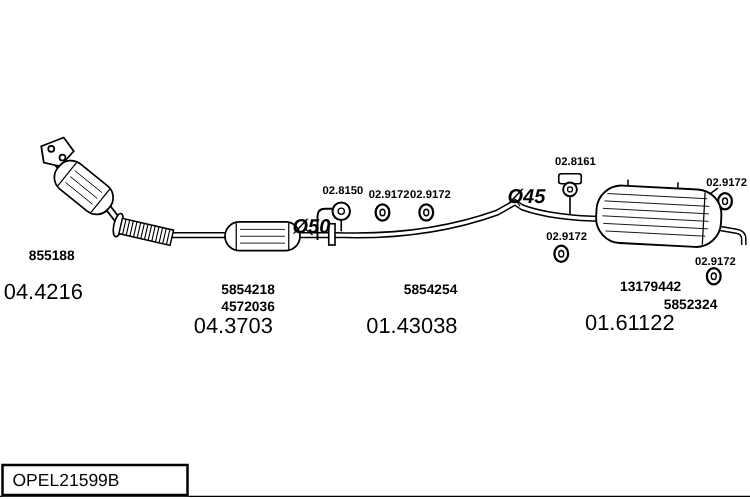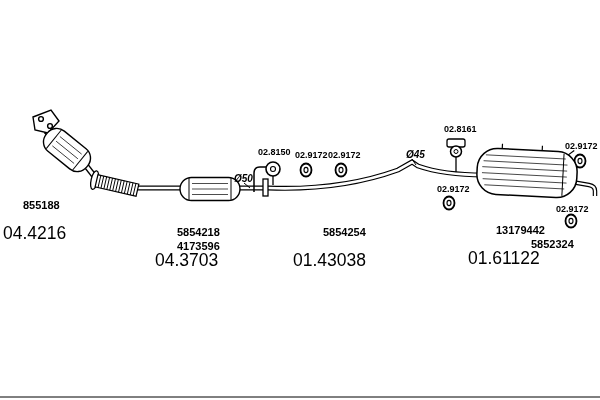--- a/index.html
+++ b/index.html
@@ -10,21 +10,21 @@
     background: #ffffff;
     font-family: "Liberation Sans", sans-serif;
     color: #000;
     overflow: hidden;
   }
   .stage svg { position: absolute; left: 0; top: 0; }
   .lbl { position: absolute; white-space: nowrap; line-height: 1; }
   .lbl-lg { font-size: 17.5px; font-weight: 400; margin-top: 48px; }
   .lbl-sm { font-size: 11px; font-weight: 700; }
   .lbl-xs { font-size: 9px; font-weight: 700; }
-  .lbl-dia { font-size: 10px; font-weight: 700; font-style: italic; }
+  .lbl-dia { font-size: 16px; font-weight: 700; font-style: italic; }
   .footer-box {
     position: absolute;
     left: 1px;
     top: 371px;
     width: 150px;
     height: 26px;
     border: 2px solid #000;
     box-sizing: border-box;
     background: #fff;
     display: flex;
@@ -129,34 +129,37 @@
     </g>
 
     <line x1="0" y1="397" x2="600" y2="397" stroke="#000" stroke-width="1"></line>
   </svg>
 
   <div class="lbl lbl-lg" style="left:3px; top:177px;">04.4216</div>
   <div class="lbl lbl-sm" style="left:23px; top:200px;">855188</div>
 
   <div class="lbl lbl-lg" style="left:155px; top:204px;">04.3703</div>
   <div class="lbl lbl-sm" style="left:177px; top:227px;">5854218</div>
-  <div class="lbl lbl-sm" style="left:177px; top:241px;">4173596</div>
+  <div class="lbl lbl-sm" style="left:177px; top:241px;">4572036</div>
 
   <div class="lbl lbl-lg" style="left:293px; top:204px;">01.43038</div>
   <div class="lbl lbl-sm" style="left:323px; top:227px;">5854254</div>
 
   <div class="lbl lbl-lg" style="left:468px; top:202px;">01.61122</div>
   <div class="lbl lbl-sm" style="left:496px; top:225px;">13179442</div>
   <div class="lbl lbl-sm" style="left:503px; top:239px;margin-left:28px;">5852324</div>
 
   <div class="lbl lbl-xs" style="left:258px; top:148px;text-align:center;">02.8150</div>
   <div class="lbl lbl-xs" style="left:295px; top:151px;">02.9172</div>
   <div class="lbl lbl-xs" style="left:328px; top:151px;">02.9172</div>
   <div class="lbl lbl-xs" style="left:444px; top:125px;">02.8161</div>
   <div class="lbl lbl-xs" style="left:565px; top:142px;">02.9172</div>
   <div class="lbl lbl-xs" style="left:437px; top:185px;">02.9172</div>
   <div class="lbl lbl-xs" style="left:556px; top:205px;">02.9172</div>
 
   <div class="lbl lbl-dia" style="left:234px; top:174px;">Ø50</div>
   <div class="lbl lbl-dia" style="left:406px; top:150px;">Ø45</div>
 
+  <div class="footer-box">
+    <span>OPEL21599B</span>
+  </div>
 
 </div>
 
 </body></html>

